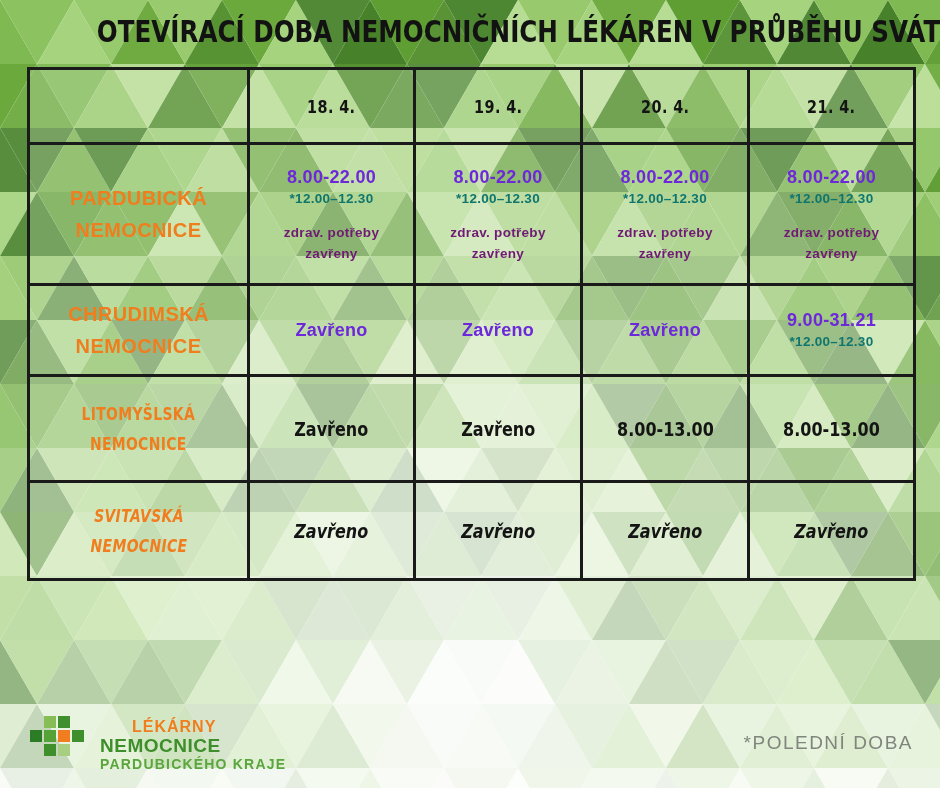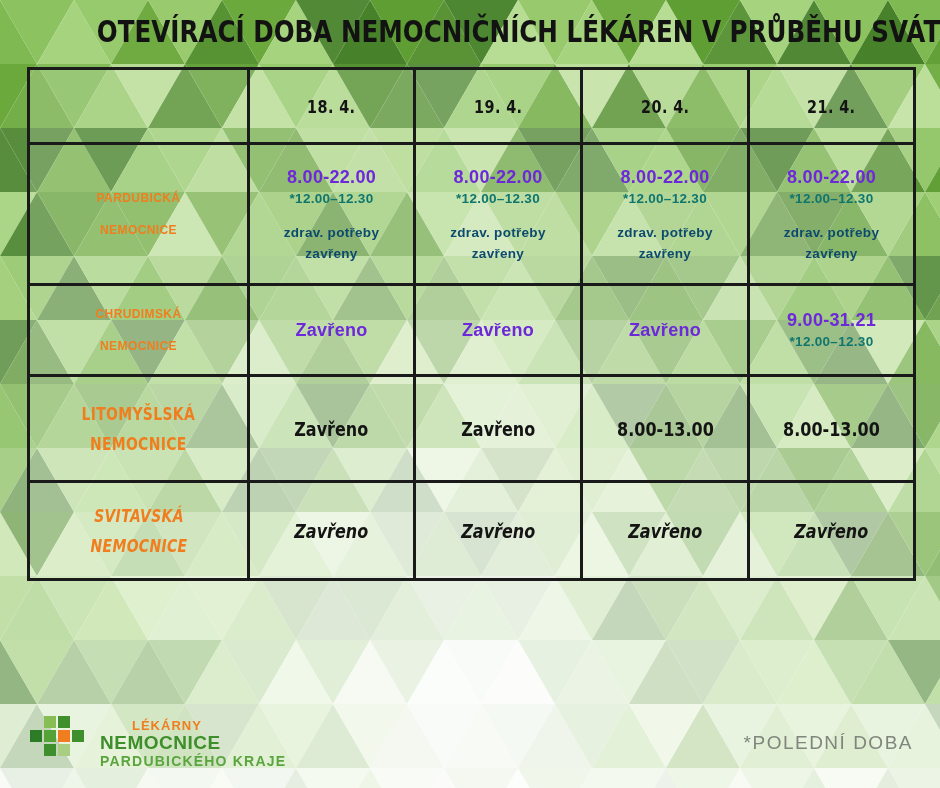--- a/index.html
+++ b/index.html
@@ -15,37 +15,37 @@
   .tablewrap{position:absolute;left:27px;top:67px;width:886px;}
   table{width:100%;border-collapse:collapse;table-layout:fixed;background:rgba(255,255,255,0.18);}
   td,th{border:3px solid #1a1a1a;text-align:center;vertical-align:middle;padding:12px;}
   tr.rh-head{height:75px;} tr.rh-0{height:141px;} tr.rh-1{height:76px;}
   tr.rh-2{height:105px;} tr.rh-3{height:106px;} tr.rh-4{height:98px;font-style:italic;}
 
   .cond{display:inline-block;transform:scaleX(0.80);transform-origin:center;
         font-family:"DejaVu Sans", sans-serif;font-weight:bold;}
   .date-h{font-size:18px;color:#141414;letter-spacing:0.5px;}
 
-  .hosp{color:#f07e1e;font-weight:bold;font-size:12px;letter-spacing:0.4px;line-height:32px;}
+  .hosp{color:#f07e1e;font-weight:bold;font-size:20px;letter-spacing:0.4px;line-height:32px;}
   .hosp.condname{transform:scaleX(0.82);font-size:17px;line-height:30px;}
 
   .t-main{font-weight:bold;font-size:18px;color:#6d28d9;line-height:24px;letter-spacing:0.3px;}
   .t-sub{font-weight:bold;font-size:13.5px;color:#0f766e;line-height:20px;letter-spacing:0.3px;}
-  .t-note{font-weight:bold;font-size:13.5px;color:#0c4a6e;line-height:21px;letter-spacing:0.3px;}
+  .t-note{font-weight:bold;font-size:13.5px;color:#701a75;line-height:21px;letter-spacing:0.3px;}
   .gap{height:13px;}
   .t-main-c{font-size:20px;color:#141414;line-height:24px;}
 
   .footnote{position:absolute;right:27px;top:732px;color:#80857e;font-size:19px;
             letter-spacing:1.5px;font-weight:normal;}
 
   .logo{position:absolute;left:30px;top:716px;display:flex;align-items:flex-start;}
   .cross{position:relative;width:58px;height:42px;}
   .sq{position:absolute;width:12px;height:12px;}
   .logo-text{margin-left:12px;padding-top:2px;}
-  .logo-l1{color:#f07e1e;font-weight:bold;font-size:13px;letter-spacing:1px;padding-left:32px;}
+  .logo-l1{color:#f07e1e;font-weight:bold;font-size:16px;letter-spacing:1px;padding-left:32px;}
   .logo-l2{color:#3e8e2b;font-weight:bold;font-size:19px;letter-spacing:0.5px;line-height:20px;}
   .logo-l3{color:#5aa53e;font-weight:bold;font-size:14px;letter-spacing:1.2px;}
 </style>
 </head>
 <body>
 
 <div class="poster">
   <svg id="bgsvg" viewBox="0 0 940 788">
       <polygon points="-37,64 37,64 0,0" fill="rgb(127,185,82)"></polygon>
       <polygon points="0,0 74,0 37,64" fill="rgb(140,194,96)"></polygon>

